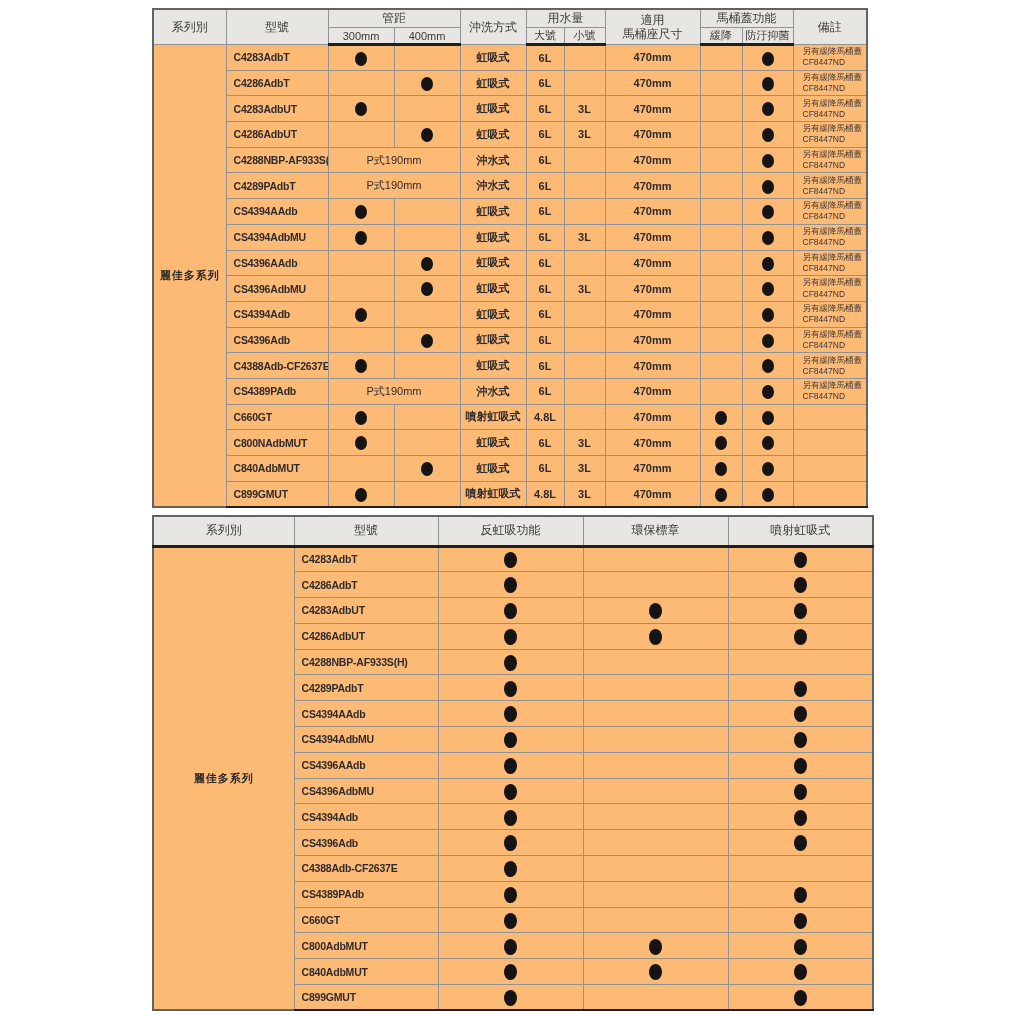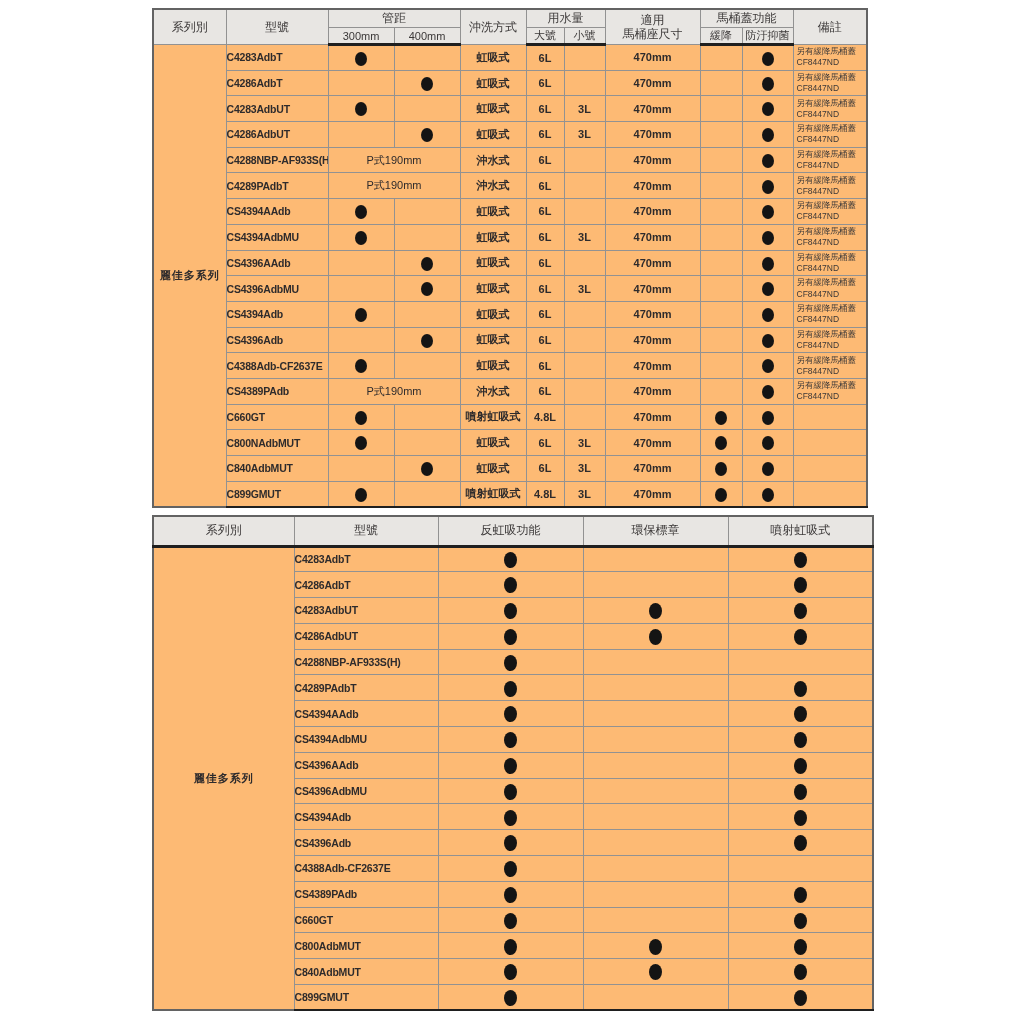--- a/index.html
+++ b/index.html
@@ -29,27 +29,27 @@
   .t1 tbody tr{height:25.7px;}
   .t1 .seat-size div{line-height:1.2;}
 
   
   .t2{left:152px;top:515px;width:720px;}
   .t2 thead tr{height:30px;}
   .t2 tbody tr{height:25.8px;}
 
   td.series{font-weight:bold;font-size:11px;letter-spacing:1px;}
   td.model{
-    text-align:left;padding-left:0;font-weight:bold;font-size:10.5px;
+    text-align:left;padding-left:7px;font-weight:bold;font-size:10.5px;
     letter-spacing:-0.2px;
   }
   td.val{font-weight:bold;font-size:11px;}
   td.pcell{font-size:11px;font-weight:normal;margin-top:24px;}
   td.note{
-    font-size:8.5px;text-align:left;padding-left:3px;line-height:1.3;
+    font-size:8.5px;text-align:left;padding-left:9px;line-height:1.3;
     color:#3b3838;white-space:normal;
   }
   .dot{
     display:inline-block;width:12px;height:14px;background:#141414;
     border-radius:50%;vertical-align:middle;
   }
   .t2 .dot{width:13px;height:16px;}
 </style>
 </head>
 <body>

